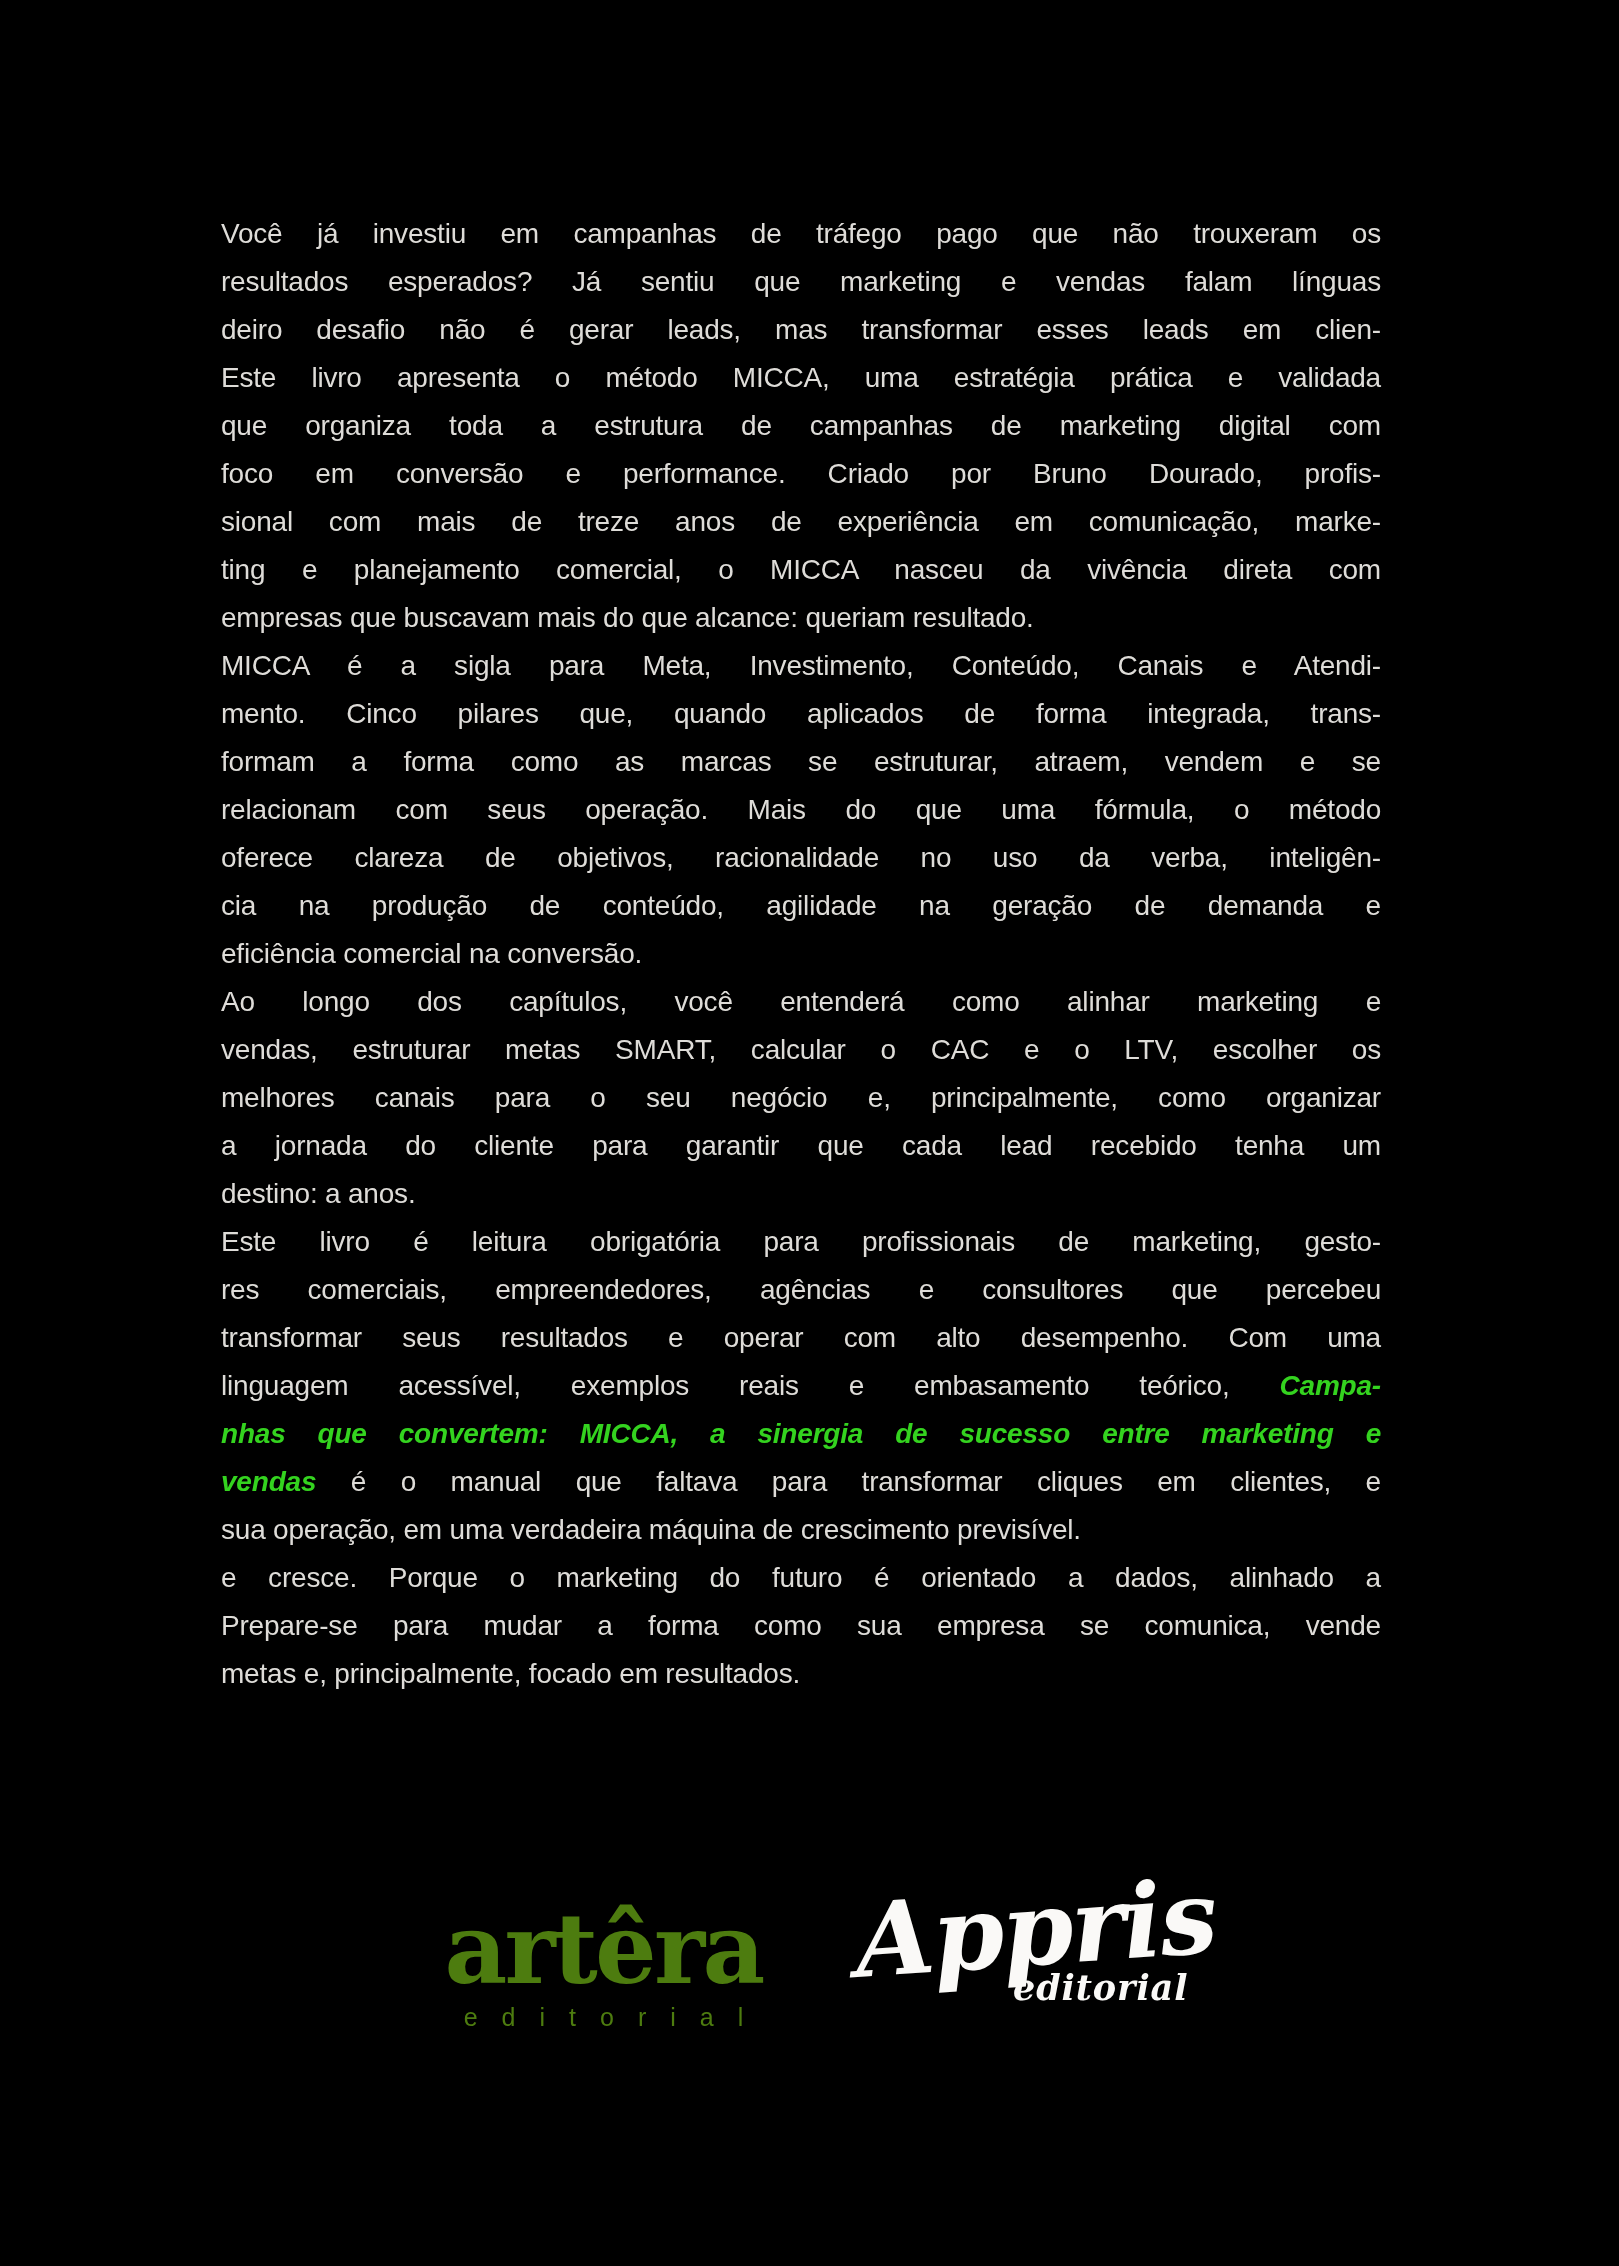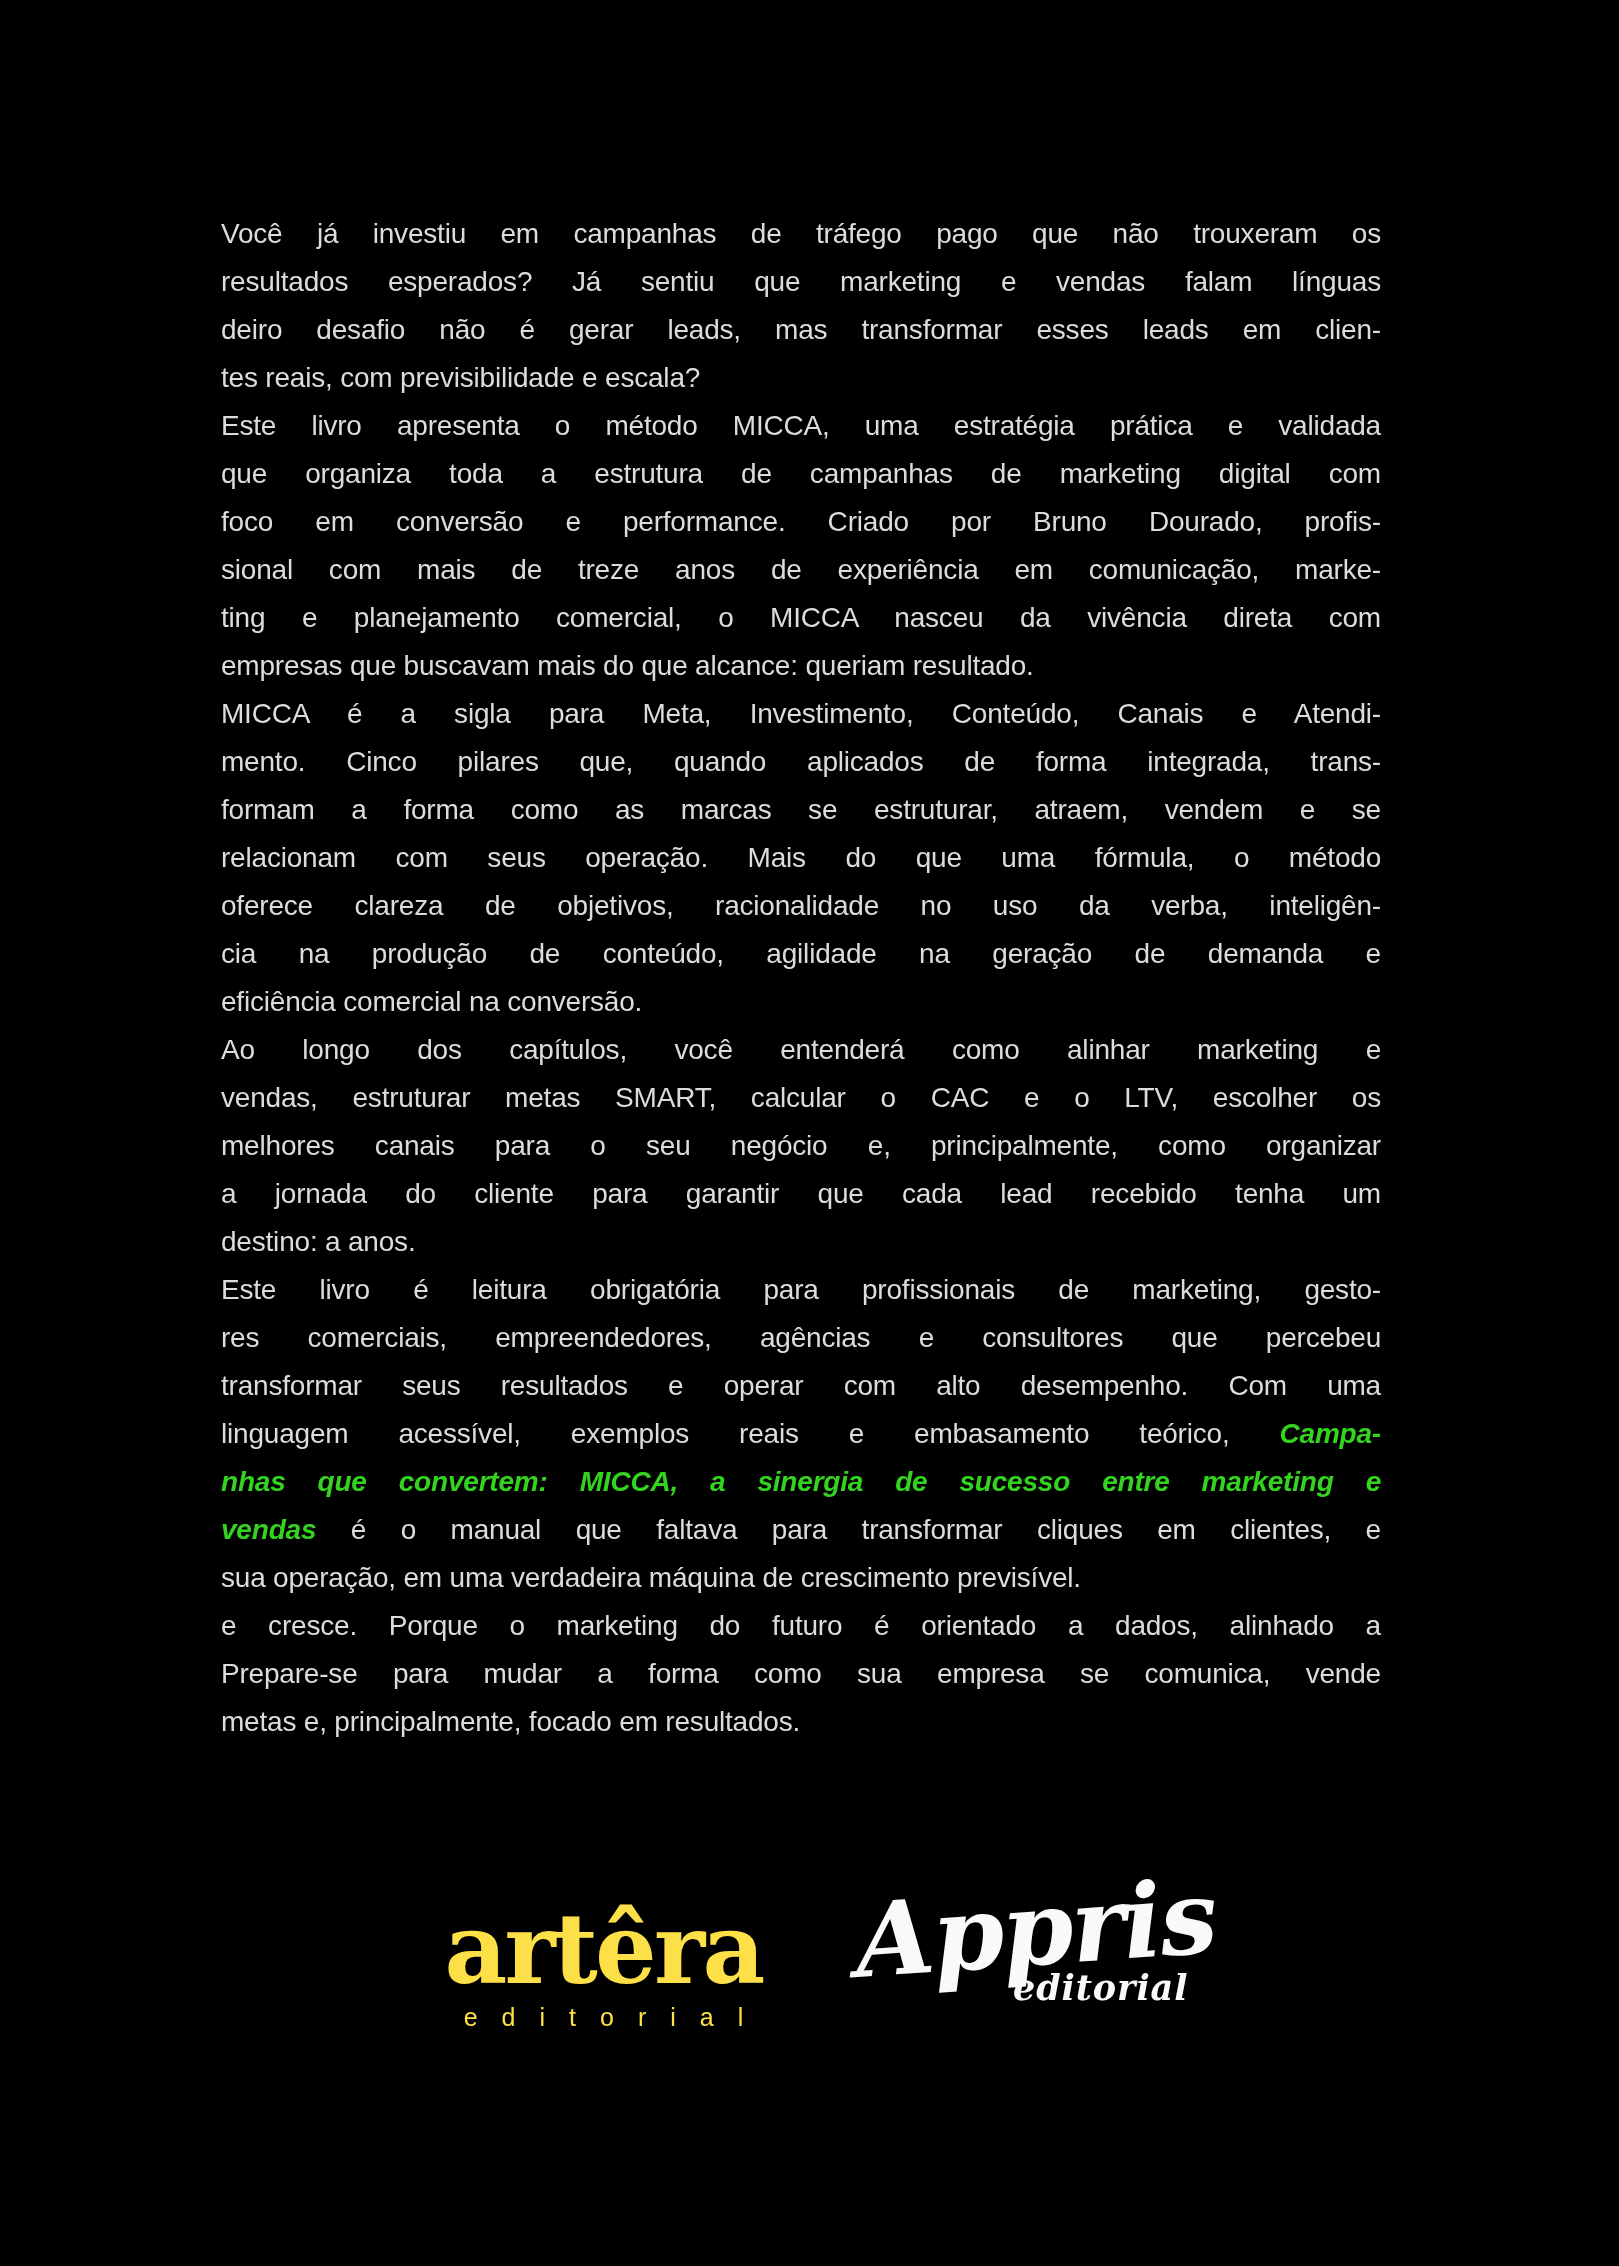--- a/index.html
+++ b/index.html
@@ -37,21 +37,21 @@
     color:var(--green,#34d31f);
     font-weight:bold;
     font-style:italic;
   }
   
   .artera {
     position:absolute;
     left:416px; top:1902px;
     width:375px;
     text-align:center;
-    color:#fde047;
+    color:#4d7c0f;
   }
   .artera-name {
     font-family:"DejaVu Serif", serif;
     font-weight:700;
     font-size:97px;
     line-height:95px;
     letter-spacing:-2.7px;
   }
   .artera-sub {
     display:block;
@@ -92,21 +92,20 @@
 </style>
 </head>
 <body>
 
 <div class="page">
 
   <div class="synopsis">
       <div class="line"><span>Você já investiu em campanhas de tráfego pago que não trouxeram os</span></div>
       <div class="line"><span>resultados esperados? Já sentiu que marketing e vendas falam línguas</span></div>
       <div class="line"><span>deiro desafio não é gerar leads, mas transformar esses leads em clien-</span></div>
-      <div class="line noj"><span>tes reais, com previsibilidade e escala?</span></div>
       <div class="line"><span>Este livro apresenta o método MICCA, uma estratégia prática e validada</span></div>
       <div class="line"><span>que organiza toda a estrutura de campanhas de marketing digital com</span></div>
       <div class="line"><span>foco em conversão e performance. Criado por Bruno Dourado, profis-</span></div>
       <div class="line"><span>sional com mais de treze anos de experiência em comunicação, marke-</span></div>
       <div class="line"><span>ting e planejamento comercial, o MICCA nasceu da vivência direta com</span></div>
       <div class="line noj"><span>empresas que buscavam mais do que alcance: queriam resultado.</span></div>
       <div class="line"><span>MICCA é a sigla para Meta, Investimento, Conteúdo, Canais e Atendi-</span></div>
       <div class="line"><span>mento. Cinco pilares que, quando aplicados de forma integrada, trans-</span></div>
       <div class="line"><span>formam a forma como as marcas se estruturar, atraem, vendem e se</span></div>
       <div class="line"><span>relacionam com seus operação. Mais do que uma fórmula, o método</span></div>

